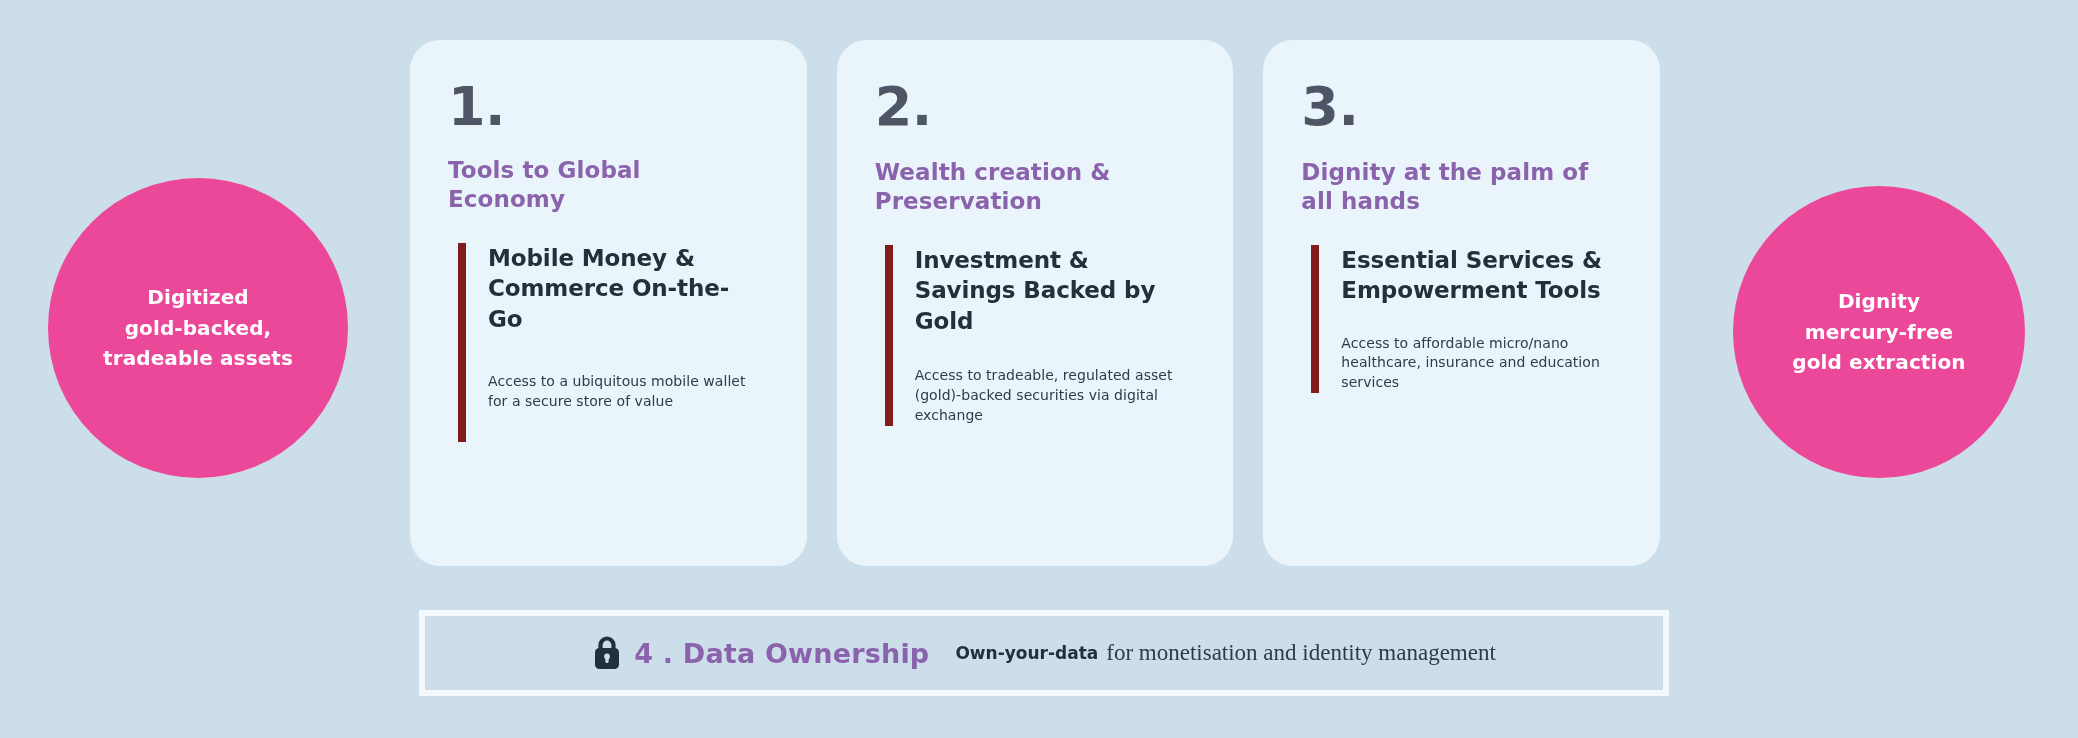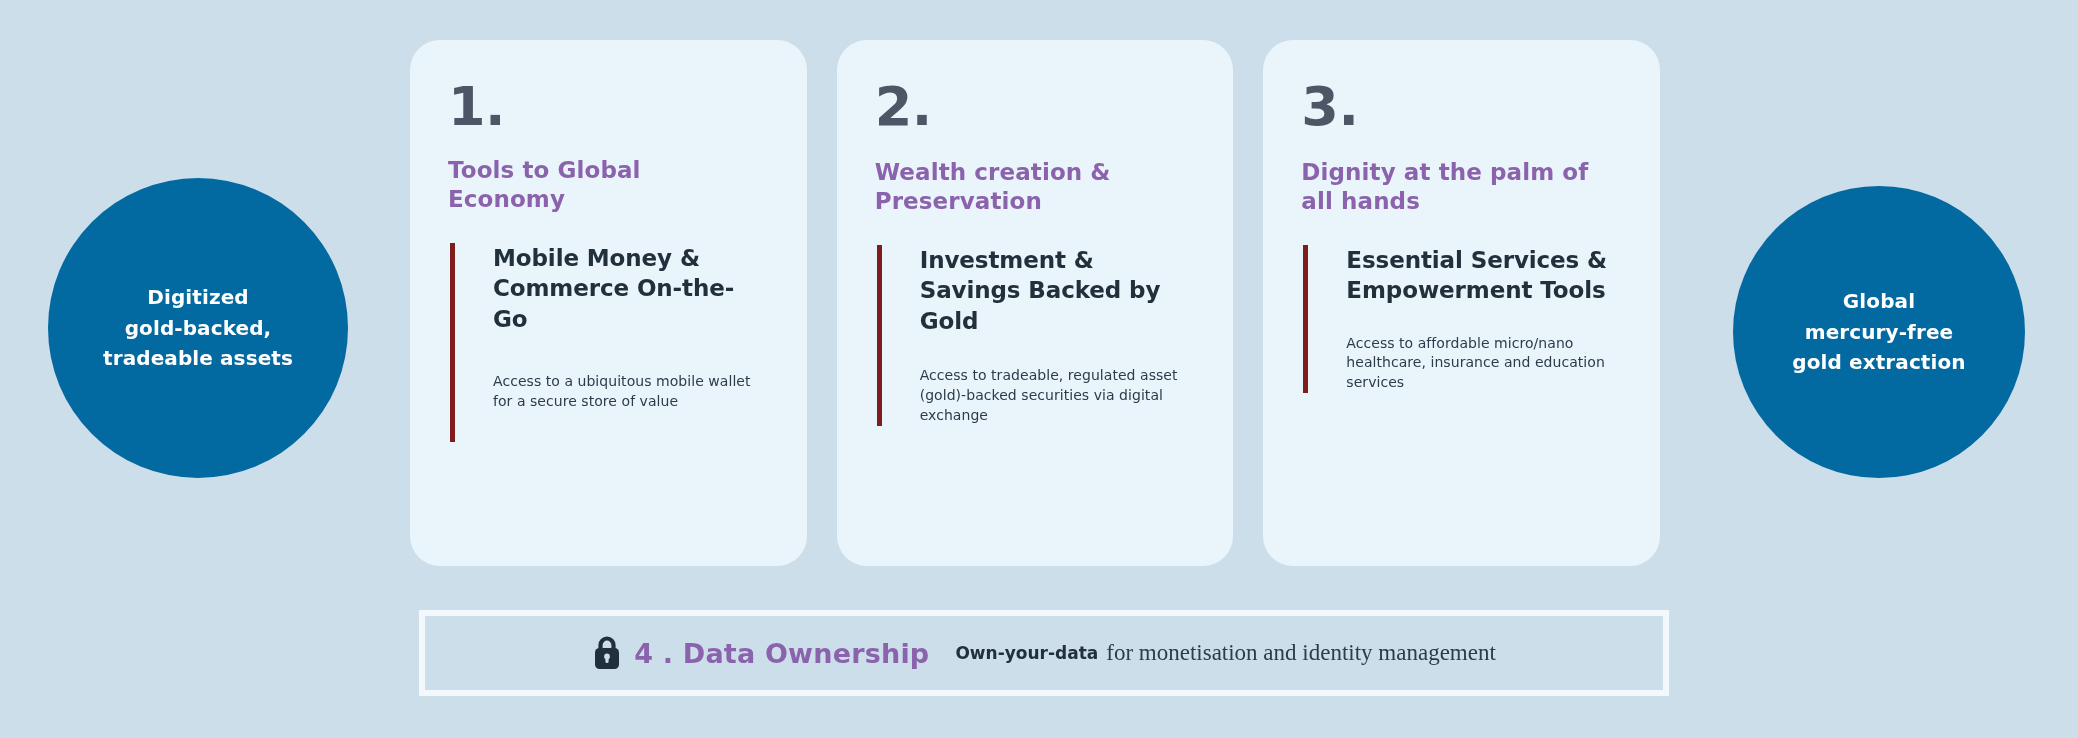--- a/index.html
+++ b/index.html
@@ -12,21 +12,21 @@
     background: #cddeeb;
     font-family: "DejaVu Sans", "Liberation Sans", sans-serif;
     overflow: hidden;
     position: relative;
   }
 
   
   .circle {
     position: absolute;
     border-radius: 50%;
-    background: #0369a1;
+    background: #ec4899;
     display: flex;
     align-items: center;
     justify-content: center;
     text-align: center;
     color: #ffffff;
     font-weight: bold;
     font-size: 20px;
     line-height: 1.52;
     letter-spacing: 0.1px;
   }
@@ -72,23 +72,23 @@
   }
   .card-heading {
     font-size: 23px;
     font-weight: bold;
     color: #8b63ad;
     line-height: 1.28;
     margin: 0 0 28px 0;
     letter-spacing: 0.1px;
   }
   .card-body {
-    border-left: 5px solid #7f1d1d;
-    padding-left: 38px;
-    margin-left: 2px;
+    border-left: 8px solid #7f1d1d;
+    padding-left: 22px;
+    margin-left: 10px;
   }
   .card-subtitle {
     font-size: 23px;
     font-weight: bold;
     color: #22303c;
     line-height: 1.32;
     margin: 0 0 38px 0;
     letter-spacing: -0.1px;
   }
   .card-desc {
@@ -189,21 +189,21 @@
     <div class="card-body">
       <div class="card-subtitle">Essential Services &amp; Empowerment Tools</div>
       <div class="card-desc">Access to affordable micro/nano healthcare, insurance and education services</div>
     </div>
   </div>
 
 </div>
 
 <div class="circle circle-right">
   <div>
-    <span class="circle-line">Global</span>
+    <span class="circle-line">Dignity</span>
     <span class="circle-line">mercury-free</span>
     <span class="circle-line">gold extraction</span>
   </div>
 </div>
 
 <div class="bottom-bar">
   <span class="lock-icon">
     <svg width="30" height="36" viewBox="0 0 30 36" xmlns="http://www.w3.org/2000/svg">
       <path d="M8.5 14 L8.5 10 A6.5 6.5 0 0 1 21.5 10 L21.5 14" fill="none" stroke="#22303c" stroke-width="4.2" stroke-linecap="round"></path>
       <rect x="3" y="13" width="24" height="21" rx="4.5" fill="#22303c"></rect>

